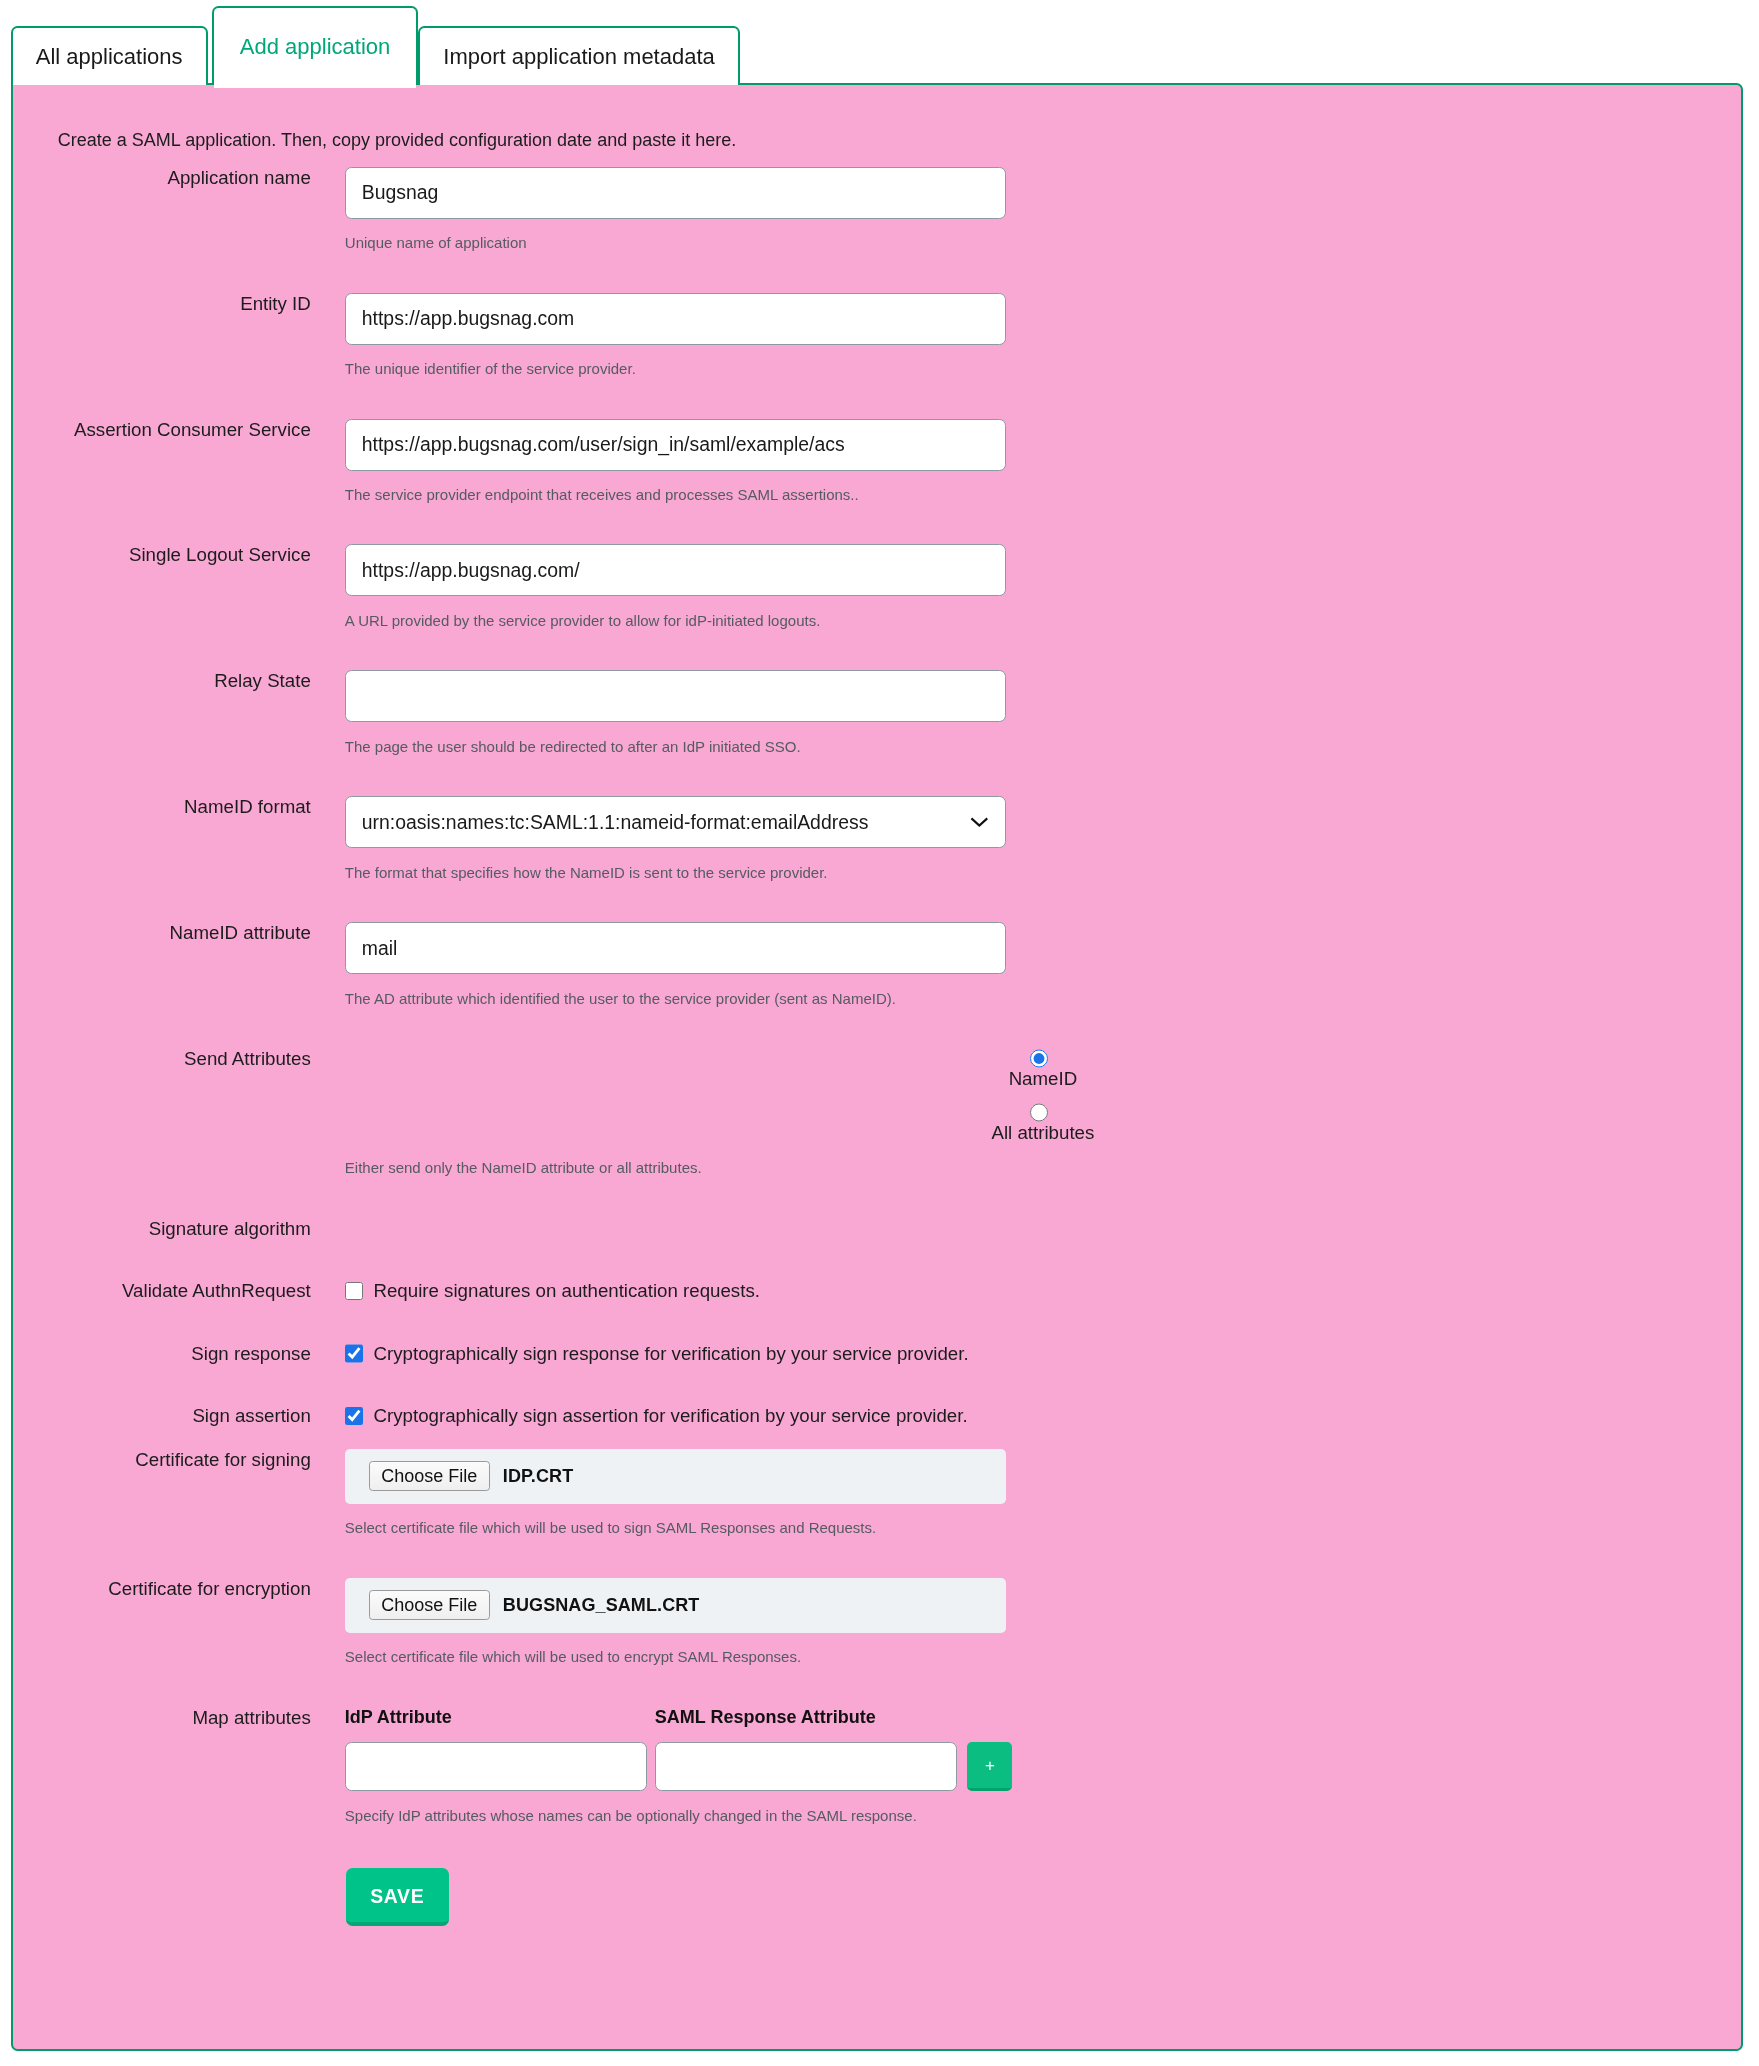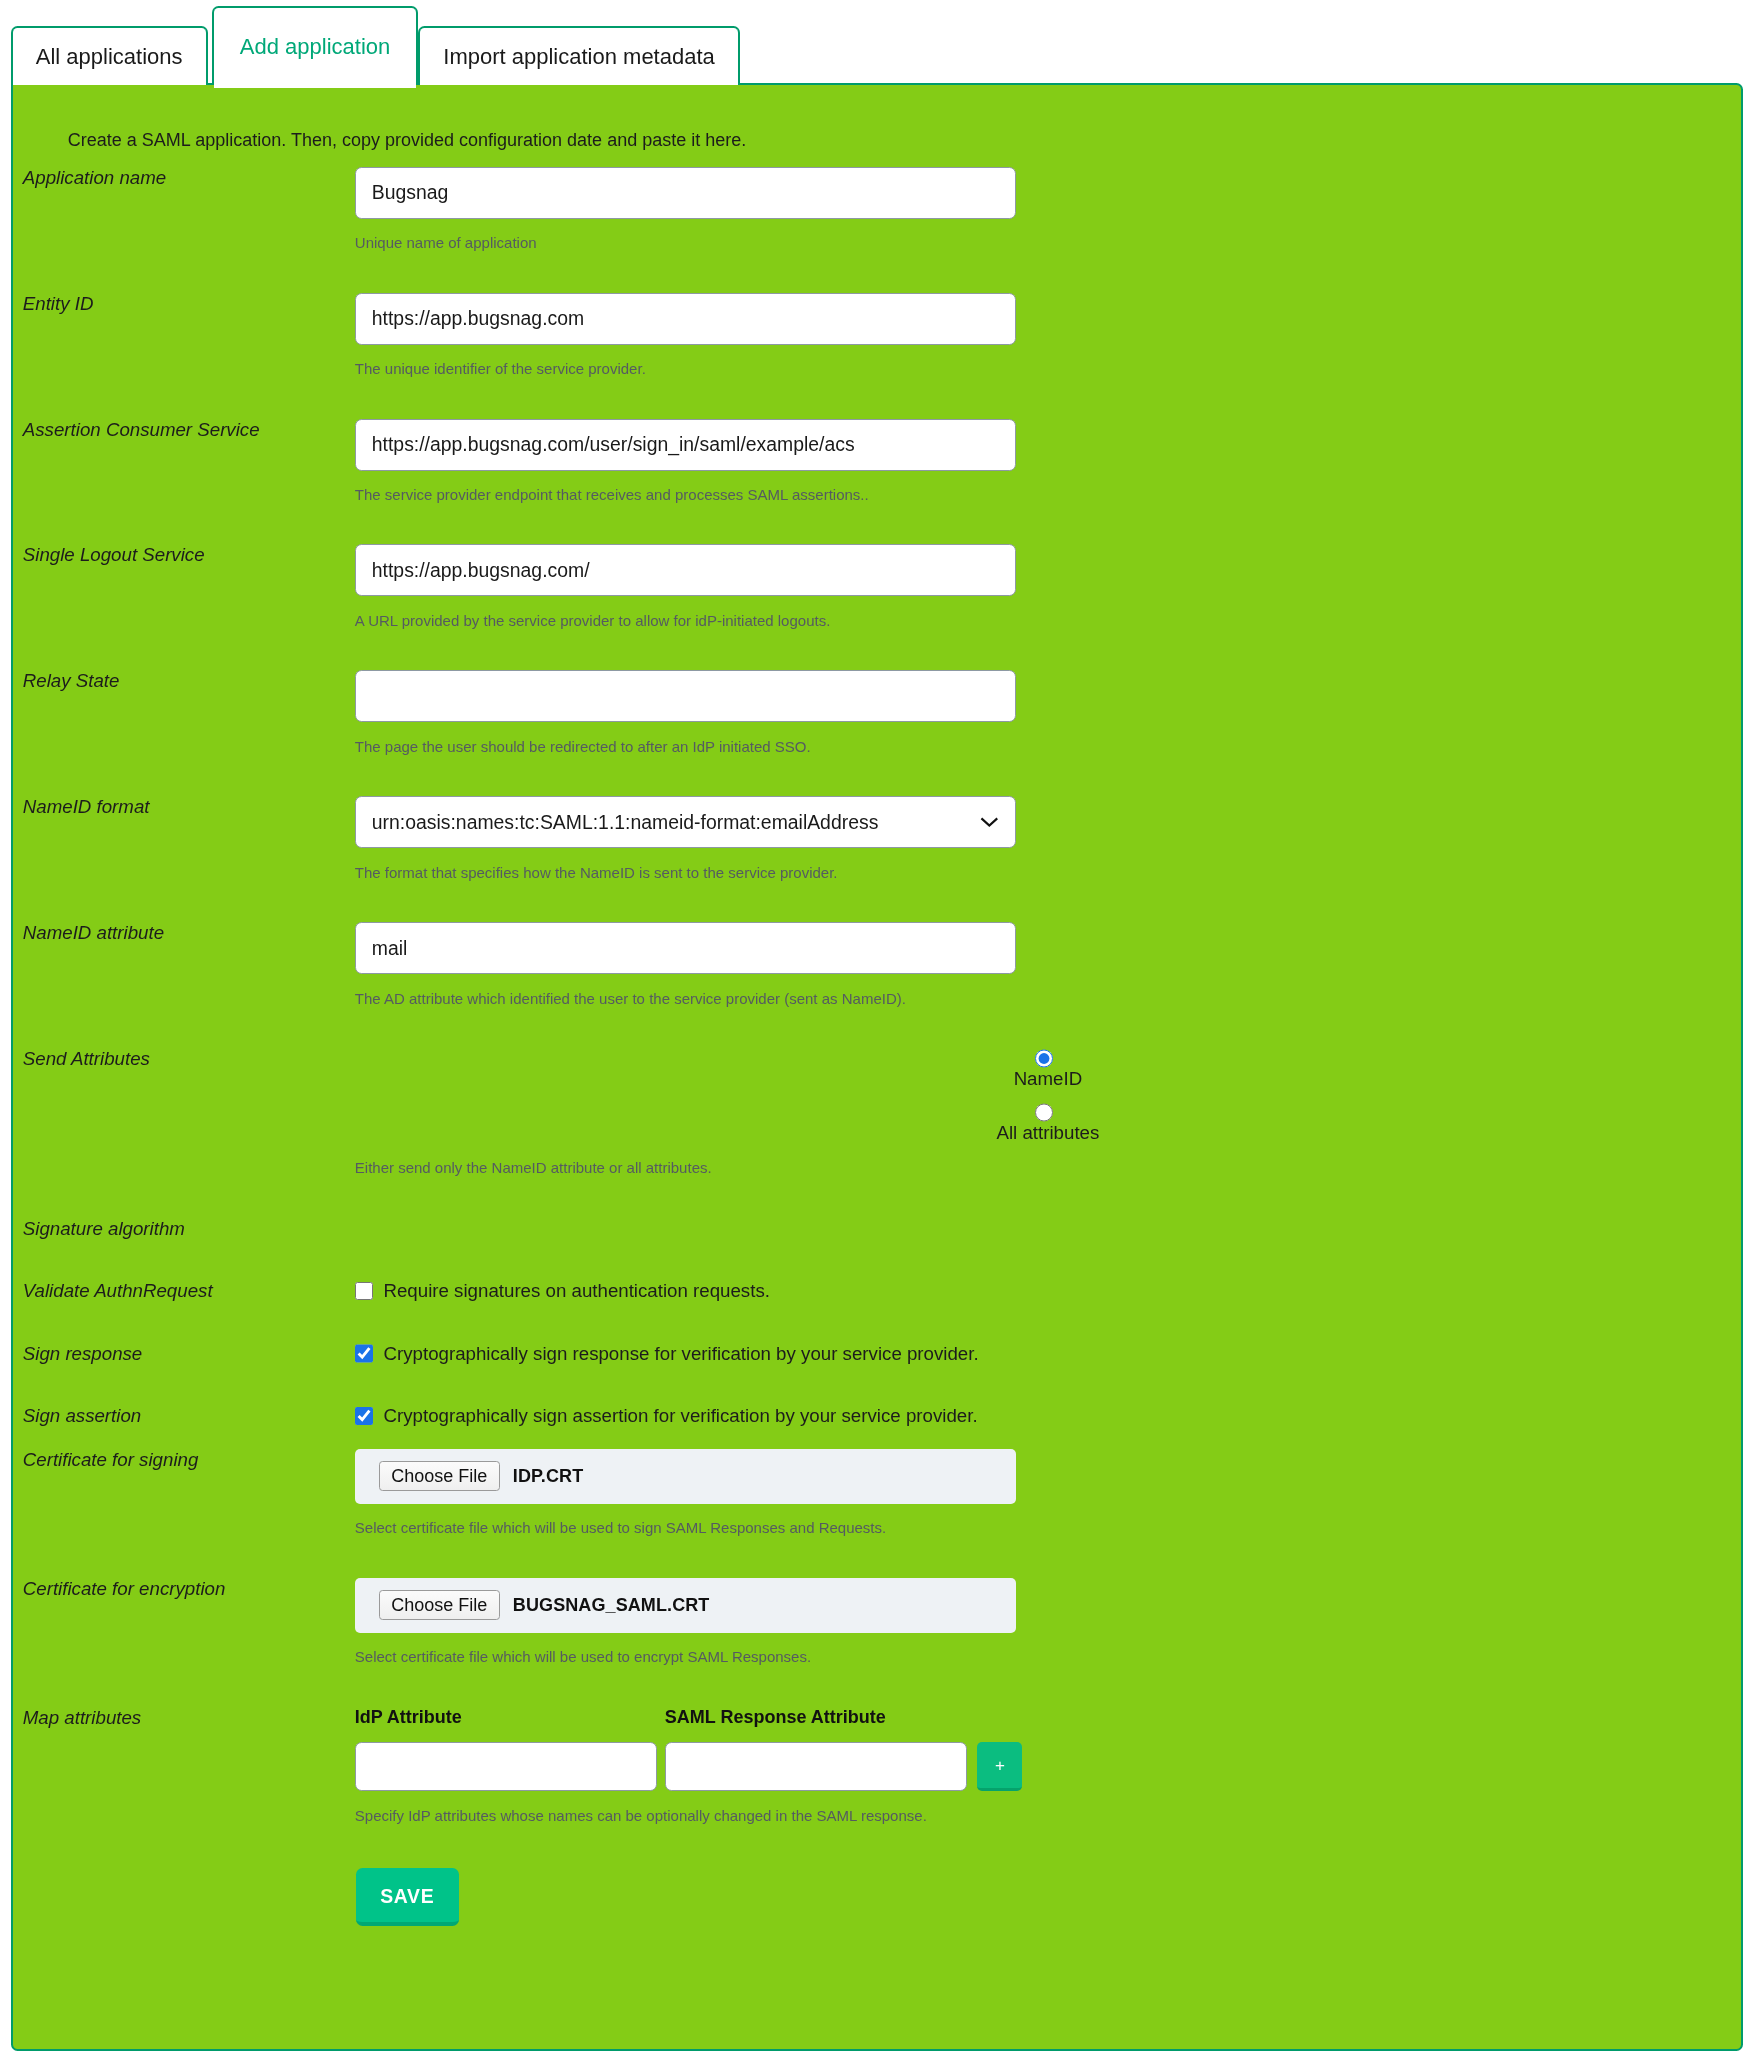--- a/index.html
+++ b/index.html
@@ -57,49 +57,48 @@
     height: 5.7px;
     background: #ffffff;
   }
 
   
   .panel {
     position: relative;
     margin: -2.2px 16px 0 10.8px;
     border: 2.2px solid #009b6b;
     border-radius: 0 6.5px 6.5px 6.5px;
-    background: #84cc16;
+    background: #f9a8d4;
     min-height: 1968px;
     z-index: 1;
-    padding: 0 0 43px 10px;
+    padding: 0 0 43px 0;
   }
 
   .intro {
     font-size: 18px;
     color: #1c1c1c;
     padding: 45px 0 0 45px;
   }
 
   
   .form { padding: 0 0 0 0; margin-top: 16px; }
 
   .row {
     display: flex;
     align-items: flex-start;
     padding: 0 0 0 0;
   }
   .label-col {
     width: 298px;
     flex: 0 0 298px;
-    text-align: left;
+    text-align: right;
     padding-right: 0;
     font-size: 18.7px;
     color: #1c1c1c;
     line-height: 1.2;
-    font-style: italic;
   }
   .field-col {
     flex: 1 1 auto;
     padding-left: 34px;
     min-width: 0;
   }
 
   .inp {
     display: block;
     width: 661px;

